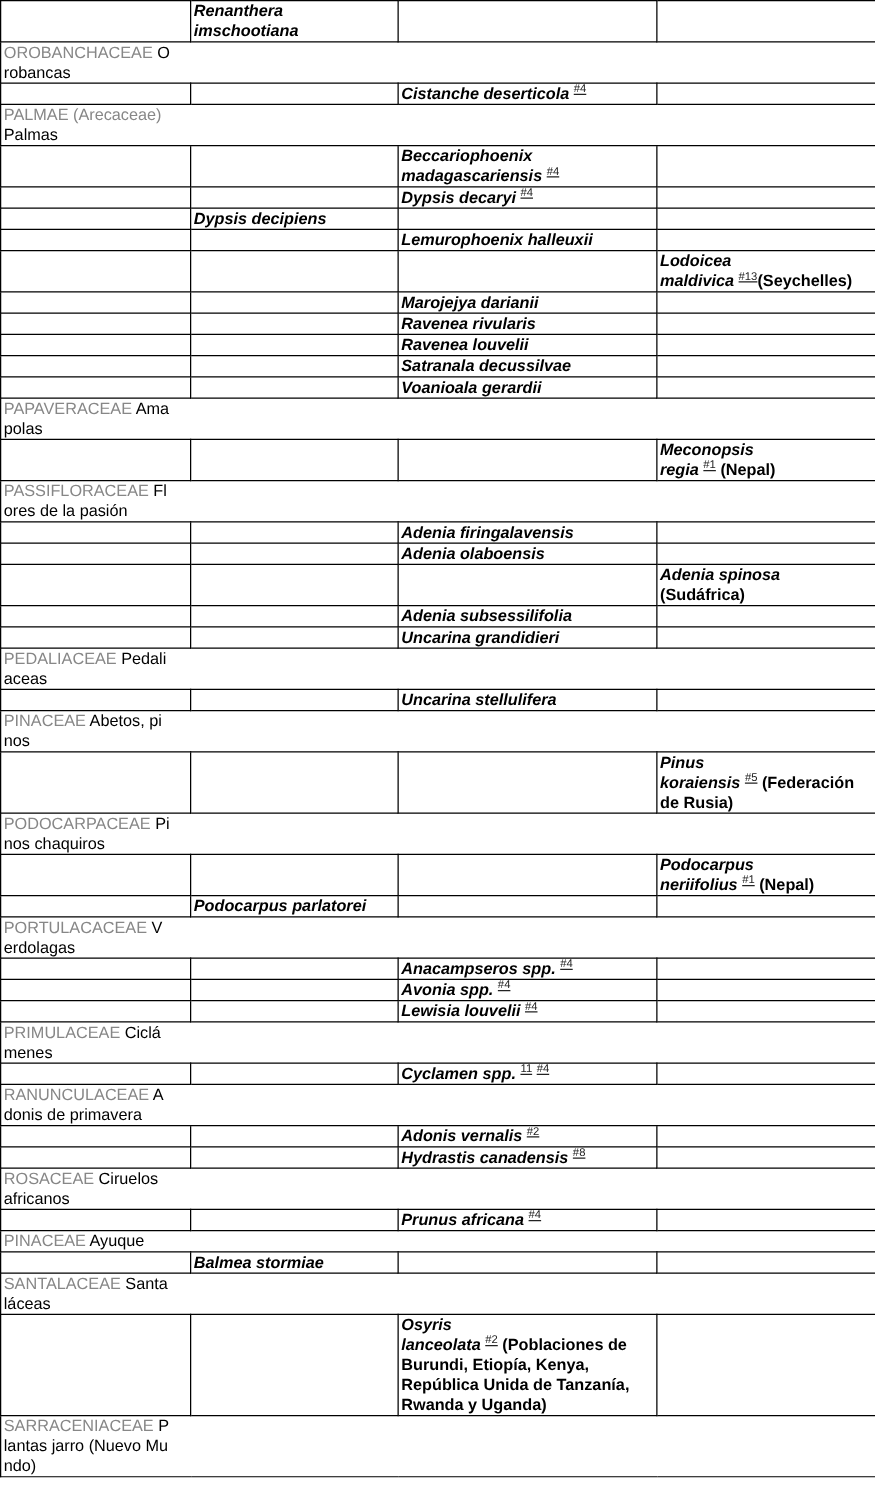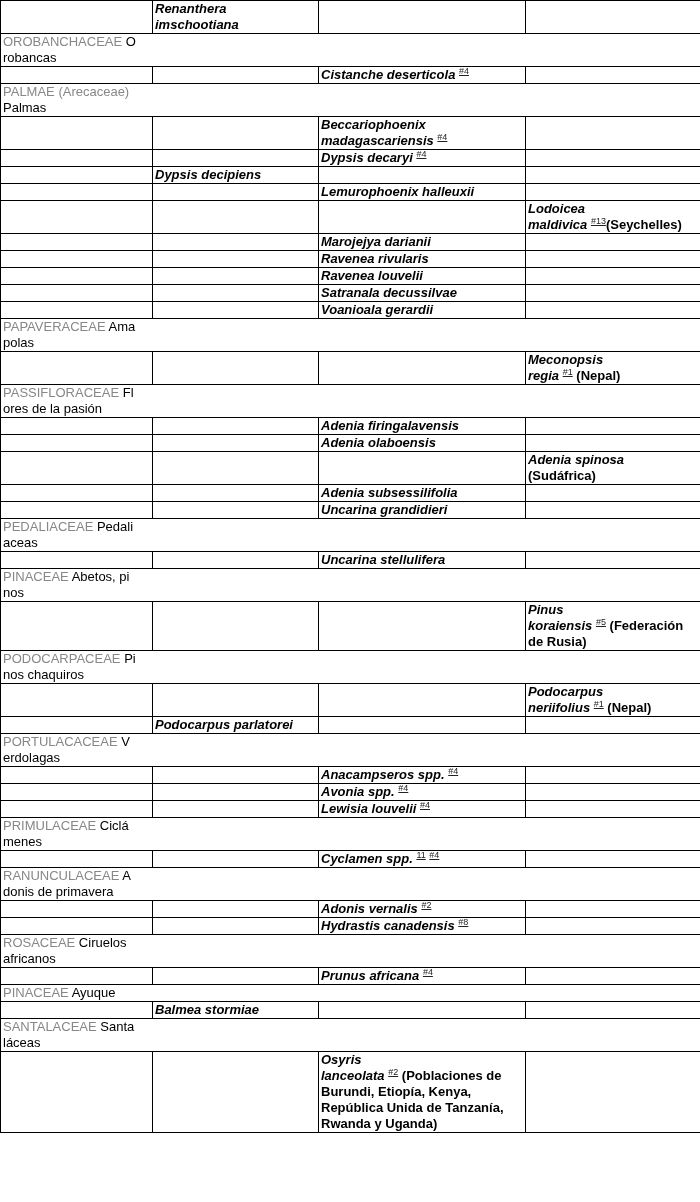--- a/index.html
+++ b/index.html
@@ -307,15 +307,20 @@
           <td colspan="4">
             <div class="family-text"><span class="family-name">SANTALACEAE </span><span class="family-common">Santaláceas</span></div>
           </td>
         </tr>
         <tr>
           <td></td>
           <td></td>
           <td><span class="species-name">Osyris</span><br><span class="species-name">lanceolata </span><sup class="annotation">#2</sup><span class="plain-note"> (Poblaciones de Burundi, Etiopía, Kenya, República Unida de Tanzanía, Rwanda y Uganda)</span></td>
           <td></td>
         </tr>
+        <tr>
+          <td colspan="4">
+            <div class="family-text"><span class="family-name">SARRACENIACEAE </span><span class="family-common">Plantas jarro (Nuevo Mundo)</span></div>
+          </td>
+        </tr>
       </tbody>
   </table>
 </div>
 
 </body></html>

